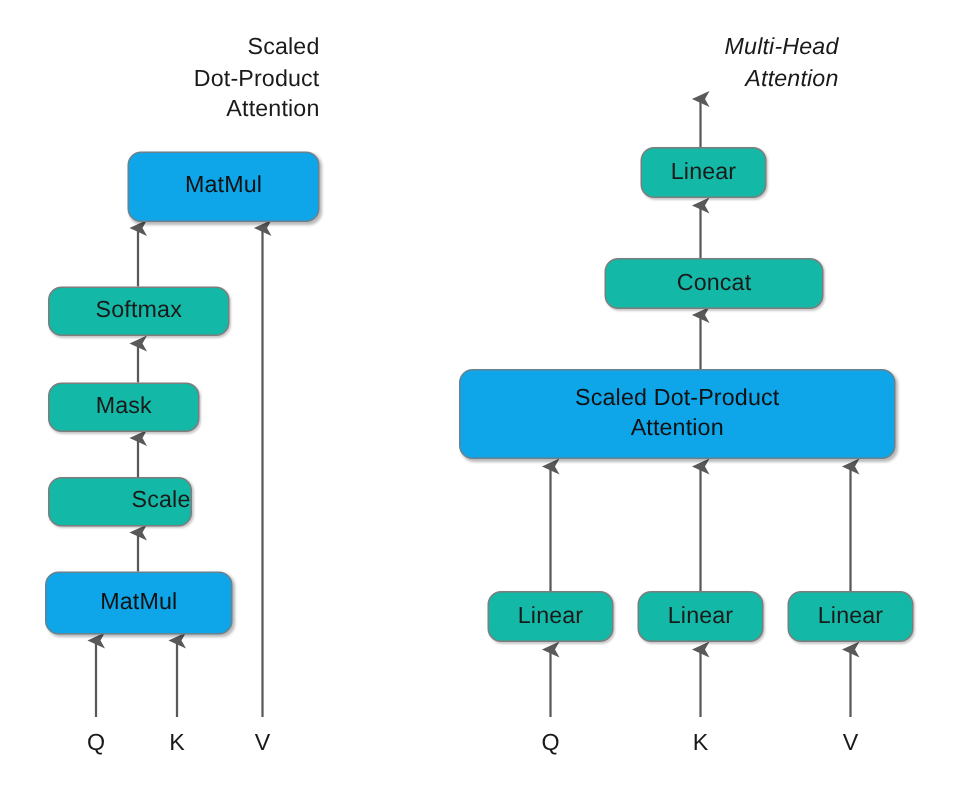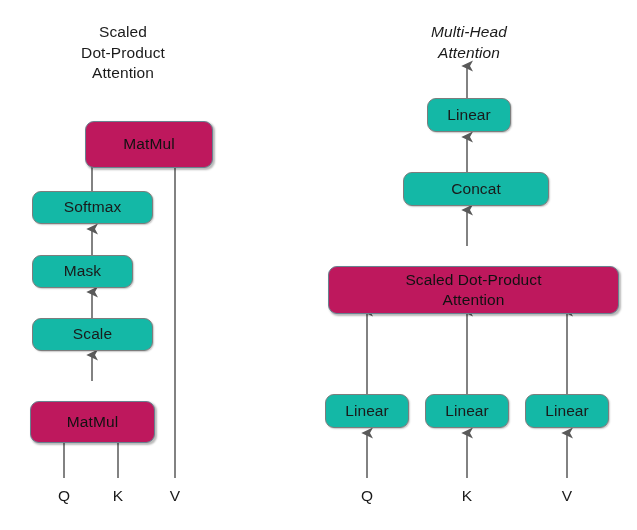--- a/index.html
+++ b/index.html
@@ -21,21 +21,21 @@
   svg#wires {
     position: absolute;
     left: 0;
     top: 0;
     width: 637px;
     height: 530px;
     pointer-events: none;
   }
   .panel-title {
     position: absolute;
-    text-align: center;
+    text-align: right;
     color: #1a1a1a;
     font-size: 15.5px;
     line-height: 20.5px;
     white-space: pre-line;
     letter-spacing: 0.1px;
   }
   .node {
     position: absolute;
     box-sizing: border-box;
     border-radius: 9px;
@@ -48,25 +48,24 @@
     color: #1a1a1a;
     white-space: pre-line;
     letter-spacing: 0.1px;
   }
   .node.light {
     background: #14b8a6;
     border: 1.3px solid #7d7d7d;
     box-shadow: 1px 1px 1.5px rgba(0,0,0,0.22);
   }
   .node.dark {
-    background: #be185d;
+    background: #0ea5e9;
     border: 1.3px solid #68828f;
     box-shadow: 1.5px 1.5px 2px rgba(0,0,0,0.28);
     color: #111111;
-    margin-top: 20px;
   }
   .io-label {
     position: absolute;
     text-align: center;
     font-size: 15.5px;
     line-height: 18px;
     color: #1a1a1a;
   }
 </style>
 </head>
@@ -125,21 +124,21 @@
   </div>
 
   <div class="node light" style="left:32px; top:191px; width:121px; height:33px;text-align:center;">
     <span>Softmax</span>
   </div>
 
   <div class="node light" style="left:32px; top:255px; width:101px; height:33px;">
     <span>Mask</span>
   </div>
 
-  <div class="node light" style="left:32px; top:318px; width:121px; height:33px;">
+  <div class="node light" style="left:32px; top:318px; width:96px; height:33px;justify-content:flex-end;">
     <span>Scale</span>
   </div>
 
   <div class="node dark" style="left:30px; top:381px; width:125px; height:42px;">
     <span>MatMul</span>
   </div>
 
   <div class="io-label" style="left:44px; top:487px; width:40px;">Q</div>
   <div class="io-label" style="left:98px; top:487px; width:40px;">K</div>
   <div class="io-label" style="left:155px; top:487px; width:40px;">V</div>
@@ -148,21 +147,21 @@
 Attention</div>
 
   <div class="node light" style="left:427px; top:98px; width:84px; height:34px;">
     <span>Linear</span>
   </div>
 
   <div class="node light" style="left:403px; top:172px; width:146px; height:34px;">
     <span>Concat</span>
   </div>
 
-  <div class="node dark" style="left:328px; top:246px; width:291px; height:48px;">
+  <div class="node dark" style="left:306px; top:246px; width:291px; height:60px;">
     <span>Scaled Dot-Product
 Attention</span>
   </div>
 
   <div class="node light" style="left:325px; top:394px; width:84px; height:34px;">
     <span>Linear</span>
   </div>
 
   <div class="node light" style="left:425px; top:394px; width:84px; height:34px;">
     <span>Linear</span>

